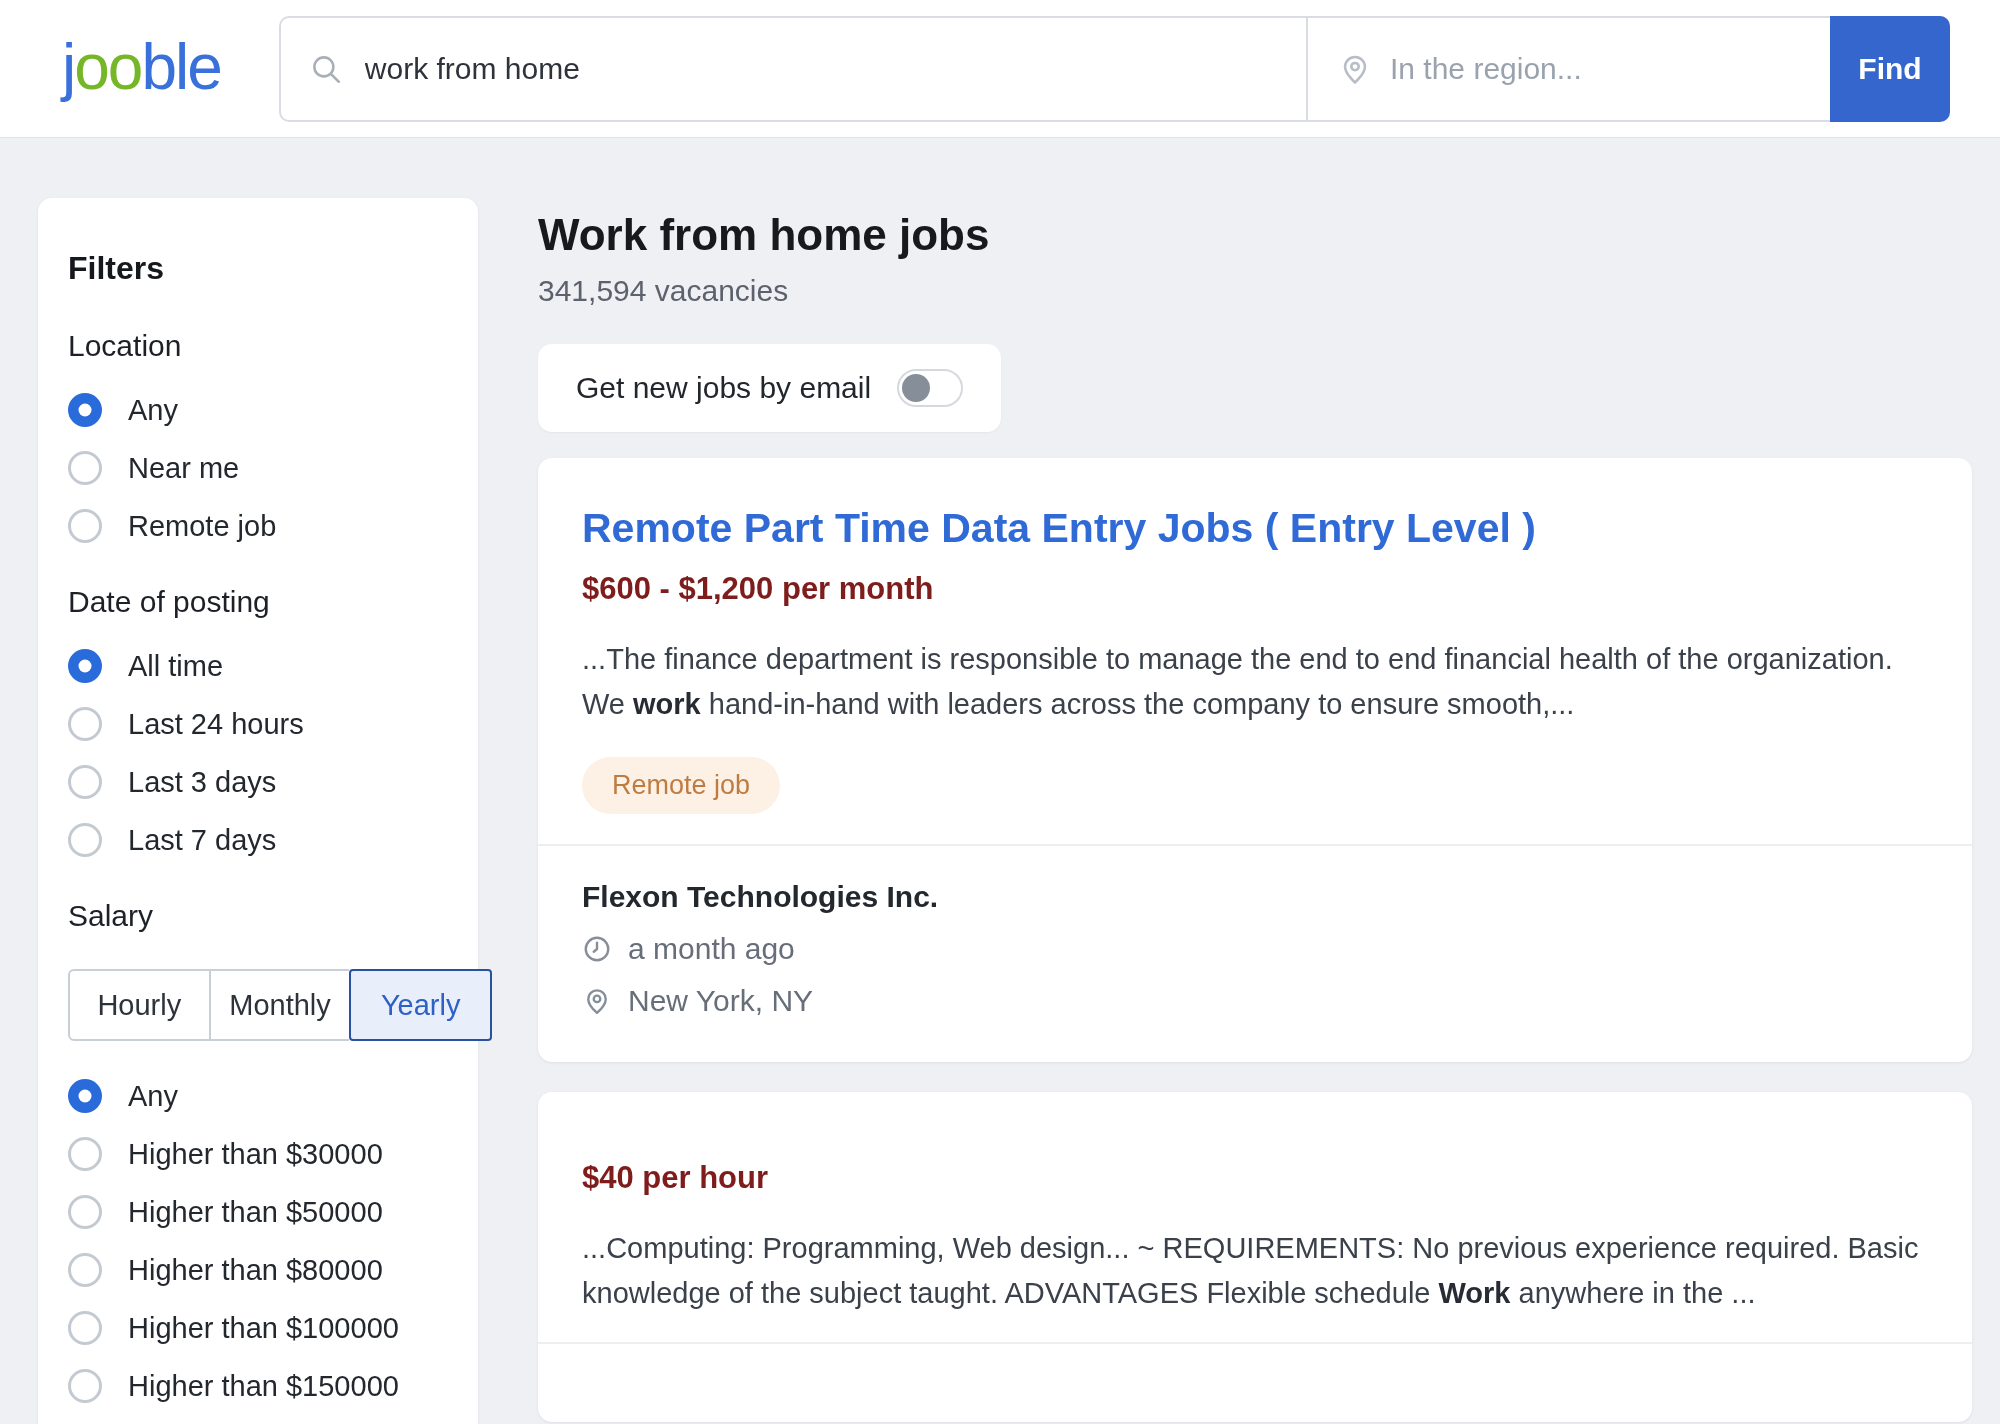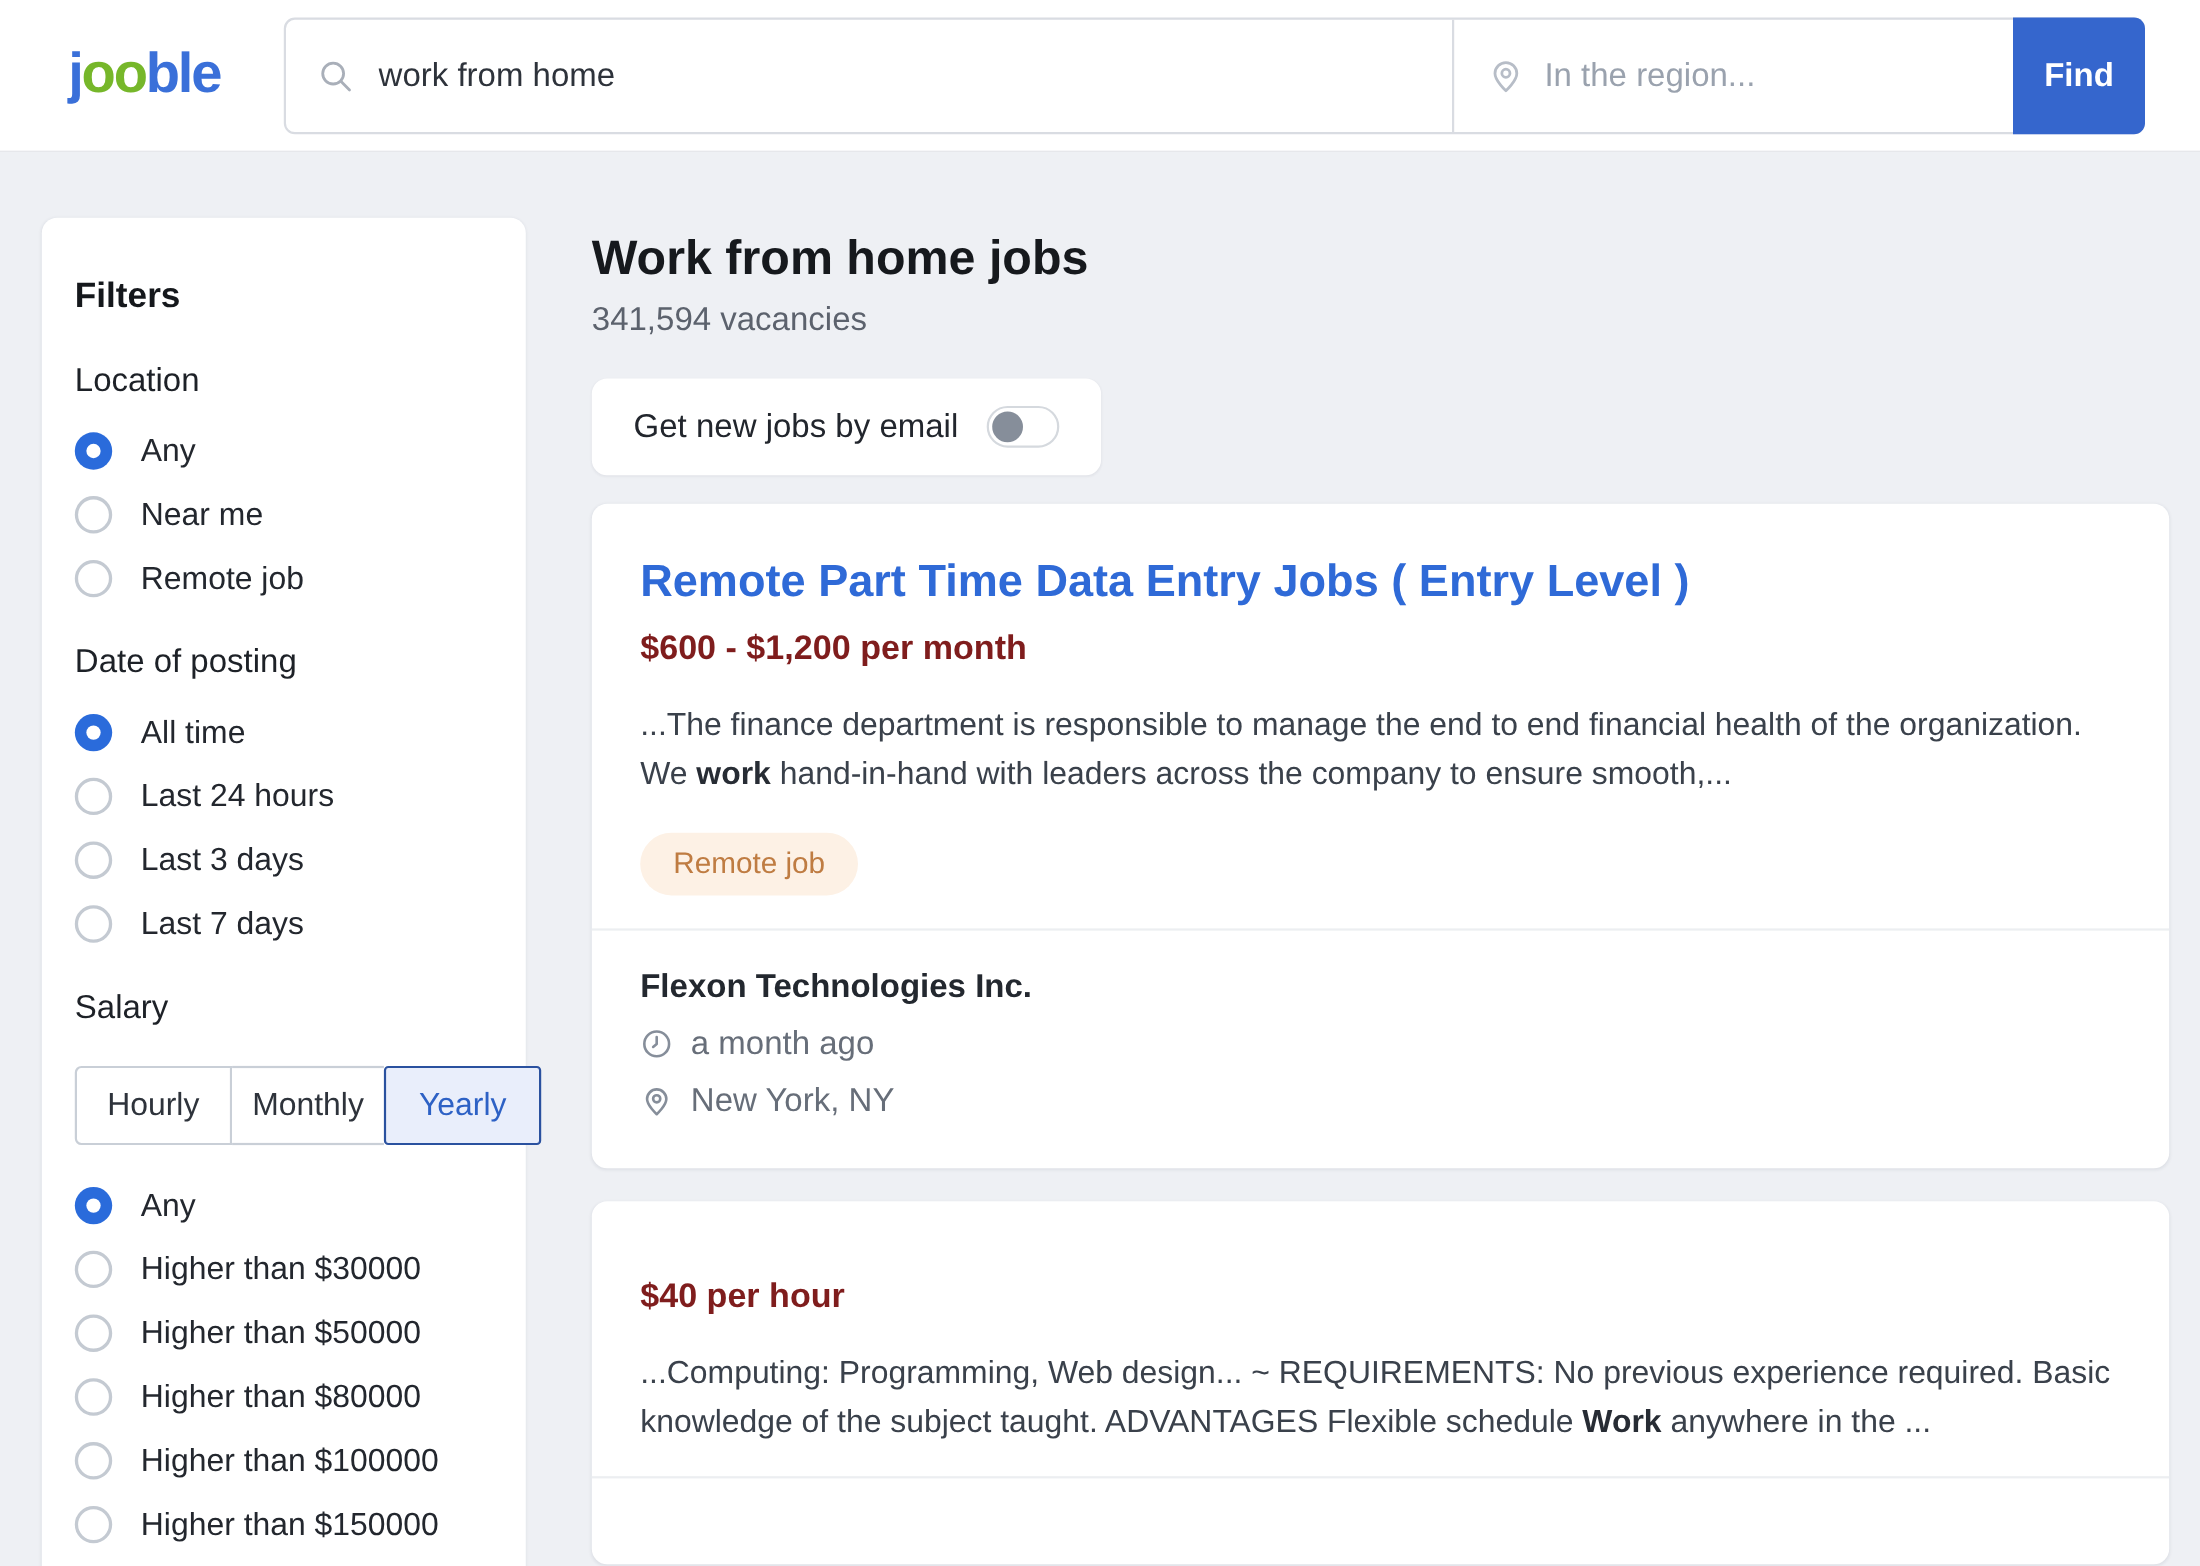--- a/index.html
+++ b/index.html
@@ -14,22 +14,22 @@
   
   .header {
     height: 138px;
     background: #ffffff;
     border-bottom: 1px solid #e0e2e7;
     display: flex;
     align-items: center;
     padding: 0 50px 0 62px;
   }
   .logo {
-    font-size: 51px;
-    font-weight: 700;
+    font-size: 64px;
+    font-weight: 400;
     letter-spacing: -2px;
     cursor: pointer;
     user-select: none;
     line-height: 1;
     margin-top: -4px;
   }
   .logo .lg-blue { color: #3a70d9; }
   .logo .lg-green { color: #76b72a; }
 
   .search-group {
@@ -67,21 +67,21 @@
     outline: none;
     background: transparent;
     font: inherit;
     font-size: 30px;
     color: #2e333b;
     width: 100%;
   }
   .search-group input::placeholder { color: #9aa2ae; }
   .find-btn {
     width: 120px;
-    margin: -2px -2px -2px 3px;
+    margin: -2px -2px -2px 17px;
     border: none;
     border-radius: 0 10px 10px 0;
     background: #3566cd;
     color: #ffffff;
     font: inherit;
     font-size: 30px;
     font-weight: 600;
     cursor: pointer;
   }
   .icon { flex: 0 0 auto; display: inline-flex; }

